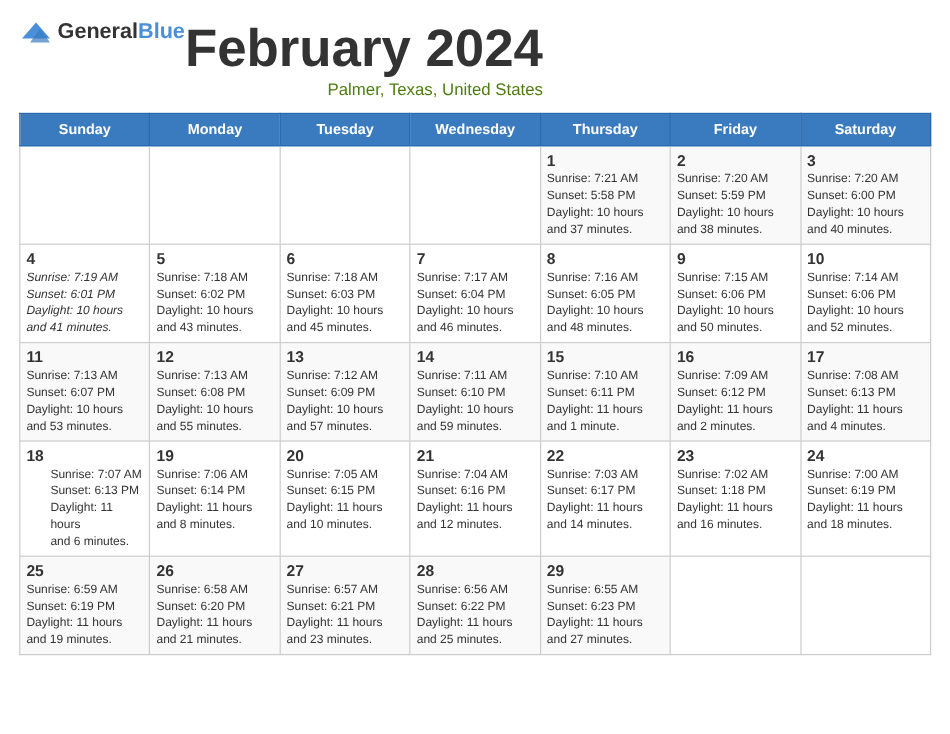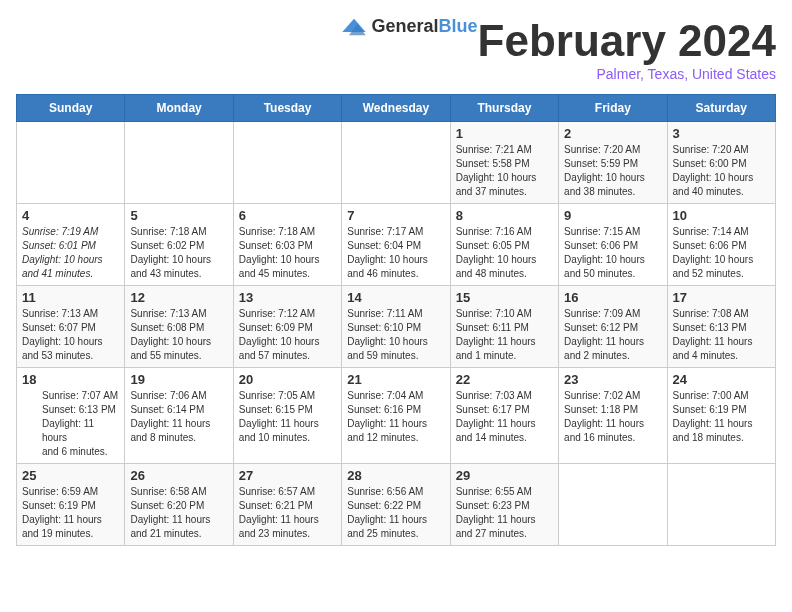--- a/index.html
+++ b/index.html
@@ -5,21 +5,21 @@
     * { box-sizing: border-box; margin: 0; padding: 0; }
     body {
       font-family: Arial, sans-serif;
       background: #fff;
       width: 792px;
       min-height: 612px;
       padding: 16px;
     }
     .header {
       display: flex;
-      justify-content: flex-end;
+      justify-content: flex-start;
       align-items: flex-start;
       margin-bottom: 12px;
     }
     .logo {
       display: flex;
       align-items: center;
       gap: 4px;
     }
     .logo-icon {
       width: 28px;
@@ -28,21 +28,21 @@
     .title-block {
       text-align: right;
     }
     .month-year {
       font-size: 44px;
       font-weight: bold;
       color: #333;
     }
     .location {
       font-size: 14px;
-      color: #8b5cf6;
+      color: #4d7c0f;
     }
     table {
       width: 100%;
       border-collapse: collapse;
       table-layout: fixed;
     }
     thead tr th {
       background-color: #3a7bbf;
       color: #fff;
       font-size: 12px;

